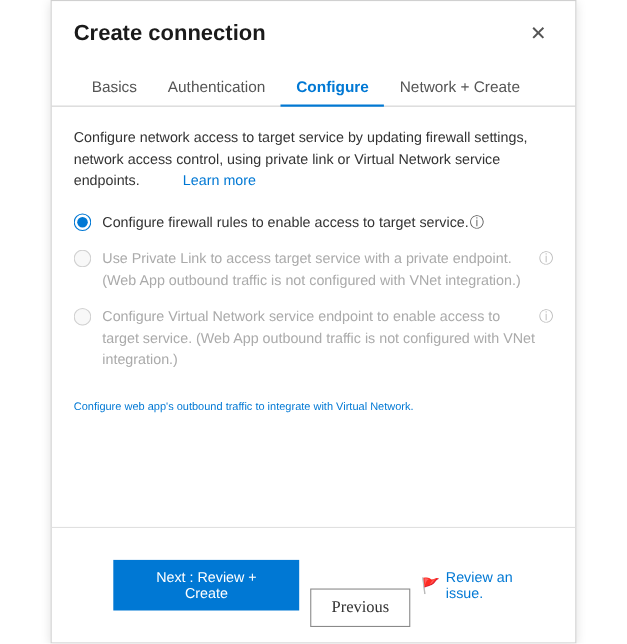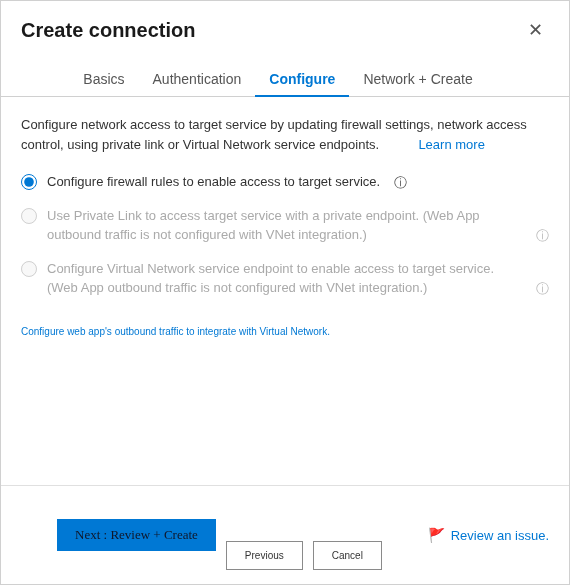--- a/index.html
+++ b/index.html
@@ -6,21 +6,21 @@
     body {
       font-family: 'Segoe UI', Arial, sans-serif;
       background: #fff;
       width: 570px;
       height: 585px;
       display: flex;
       align-items: center;
       justify-content: center;
     }
     .dialog {
-      width: 570px;
+      width: 478px;
       height: 585px;
       background: #fff;
       border: 1px solid #d0d0d0;
       box-shadow: 0 2px 10px rgba(0,0,0,0.15);
       display: flex;
       flex-direction: column;
       position: relative;
     }
     .dialog-header {
       display: flex;
@@ -94,22 +94,22 @@
     .radio-option input[type="radio"] {
       margin-top: 2px;
       accent-color: #0078d4;
       width: 16px;
       height: 16px;
       flex-shrink: 0;
       cursor: pointer;
     }
     .radio-label-wrap {
       display: flex;
-      align-items: flex-end;
-      gap: 14px;
+      align-items: flex-start;
+      gap: 1px;
       flex: 1;
     }
     .radio-label {
       font-size: 13px;
       color: #333;
       line-height: 1.5;
     }
     .radio-label.disabled {
       color: #aaa;
     }
@@ -131,36 +131,36 @@
     }
     .dialog-footer {
       padding: 14px 20px;
       border-top: 1px solid #e0e0e0;
       display: flex;
       align-items: center;
       gap: 10px;
     }
     .btn-primary {
       background: #0078d4;
-      color: #0f172a;
+      color: #ffffff;
       border: none;
       padding: 8px 18px;
       font-size: 13px;
       cursor: pointer;
-      font-family: Liberation Serif, serif;
+      font-family: Liberation Sans, sans-serif;
       margin-left: 36px;
     }
     .btn-secondary {
       background: #fff;
       color: #333;
       border: 1px solid #8a8a8a;
       padding: 8px 18px;
-      font-size: 10px;
-      cursor: pointer;
-      font-family: Liberation Sans, sans-serif;
+      font-size: 15px;
+      cursor: pointer;
+      font-family: Liberation Serif, serif;
       margin-top: 41px;
     }
     .report-link {
       margin-left: auto;
       display: flex;
       align-items: center;
       gap: 5px;
       color: #0078d4;
       font-size: 13px;
       cursor: pointer;
@@ -221,19 +221,18 @@
     </div>
 
     <div class="vnet-link">
       <a href="#">Configure web app's outbound traffic to integrate with Virtual Network.</a>
     </div>
   </div>
 
   <div class="dialog-footer">
     <button class="btn-primary">Next : Review + Create</button>
     <button class="btn-secondary">Previous</button>
-    <button class="btn-secondary">Cancel</button>
     <a href="#" class="report-link">
       <span class="report-icon">🚩</span>
       <span>Review an issue.</span>
     </a>
   </div>
 </div>
 
 </body></html>

